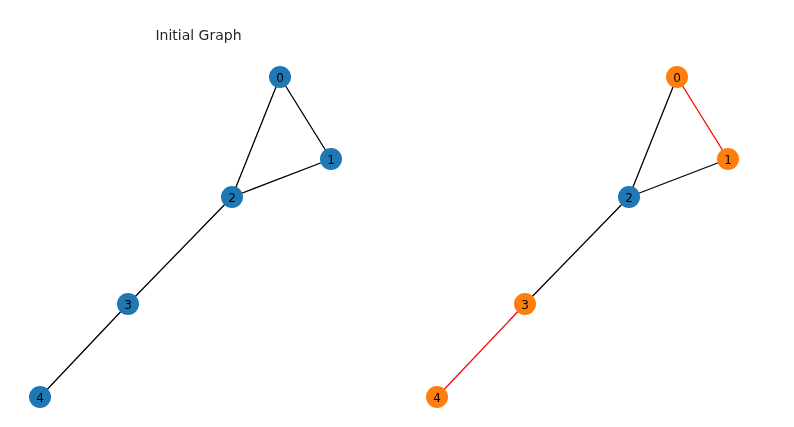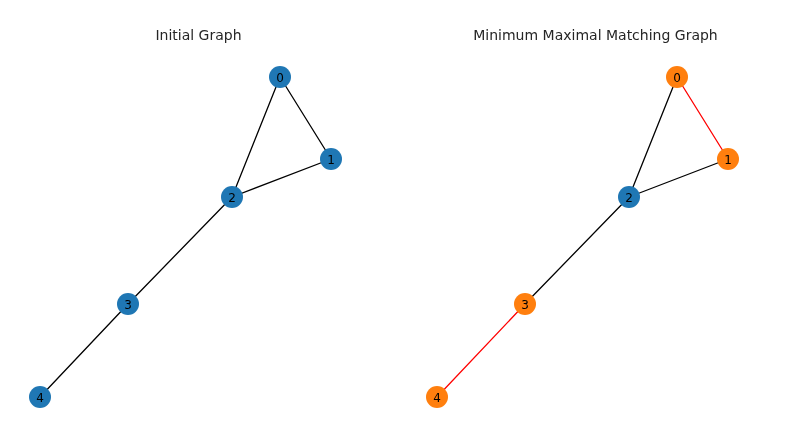--- a/index.html
+++ b/index.html
@@ -88,21 +88,20 @@
           <text x="128" y="292.5" class="node-label">3</text>
         </g>
         <g>
           <circle cx="40" cy="385" r="11" fill="#1f77b4"></circle>
           <text x="40" y="385.5" class="node-label">4</text>
         </g>
       </svg>
   </div>
 
   <div class="panel" id="panel-right">
-    <div class="panel-title">Minimum Maximal Matching Graph</div>
     <svg class="graph-canvas" id="svg-matching" viewBox="0 0 397 427">
         <line x1="280" y1="65" x2="331" y2="147" stroke="#ff0000" stroke-width="1.3" stroke-linecap="round"></line>
         <line x1="280" y1="65" x2="232" y2="185" stroke="#000000" stroke-width="1.3" stroke-linecap="round"></line>
         <line x1="331" y1="147" x2="232" y2="185" stroke="#000000" stroke-width="1.3" stroke-linecap="round"></line>
         <line x1="232" y1="185" x2="128" y2="292" stroke="#000000" stroke-width="1.3" stroke-linecap="round"></line>
         <line x1="128" y1="292" x2="40" y2="385" stroke="#ff0000" stroke-width="1.3" stroke-linecap="round"></line>
         <g>
           <circle cx="280" cy="65" r="11" fill="#ff7f0e"></circle>
           <text x="280" y="65.5" class="node-label">0</text>
         </g>

